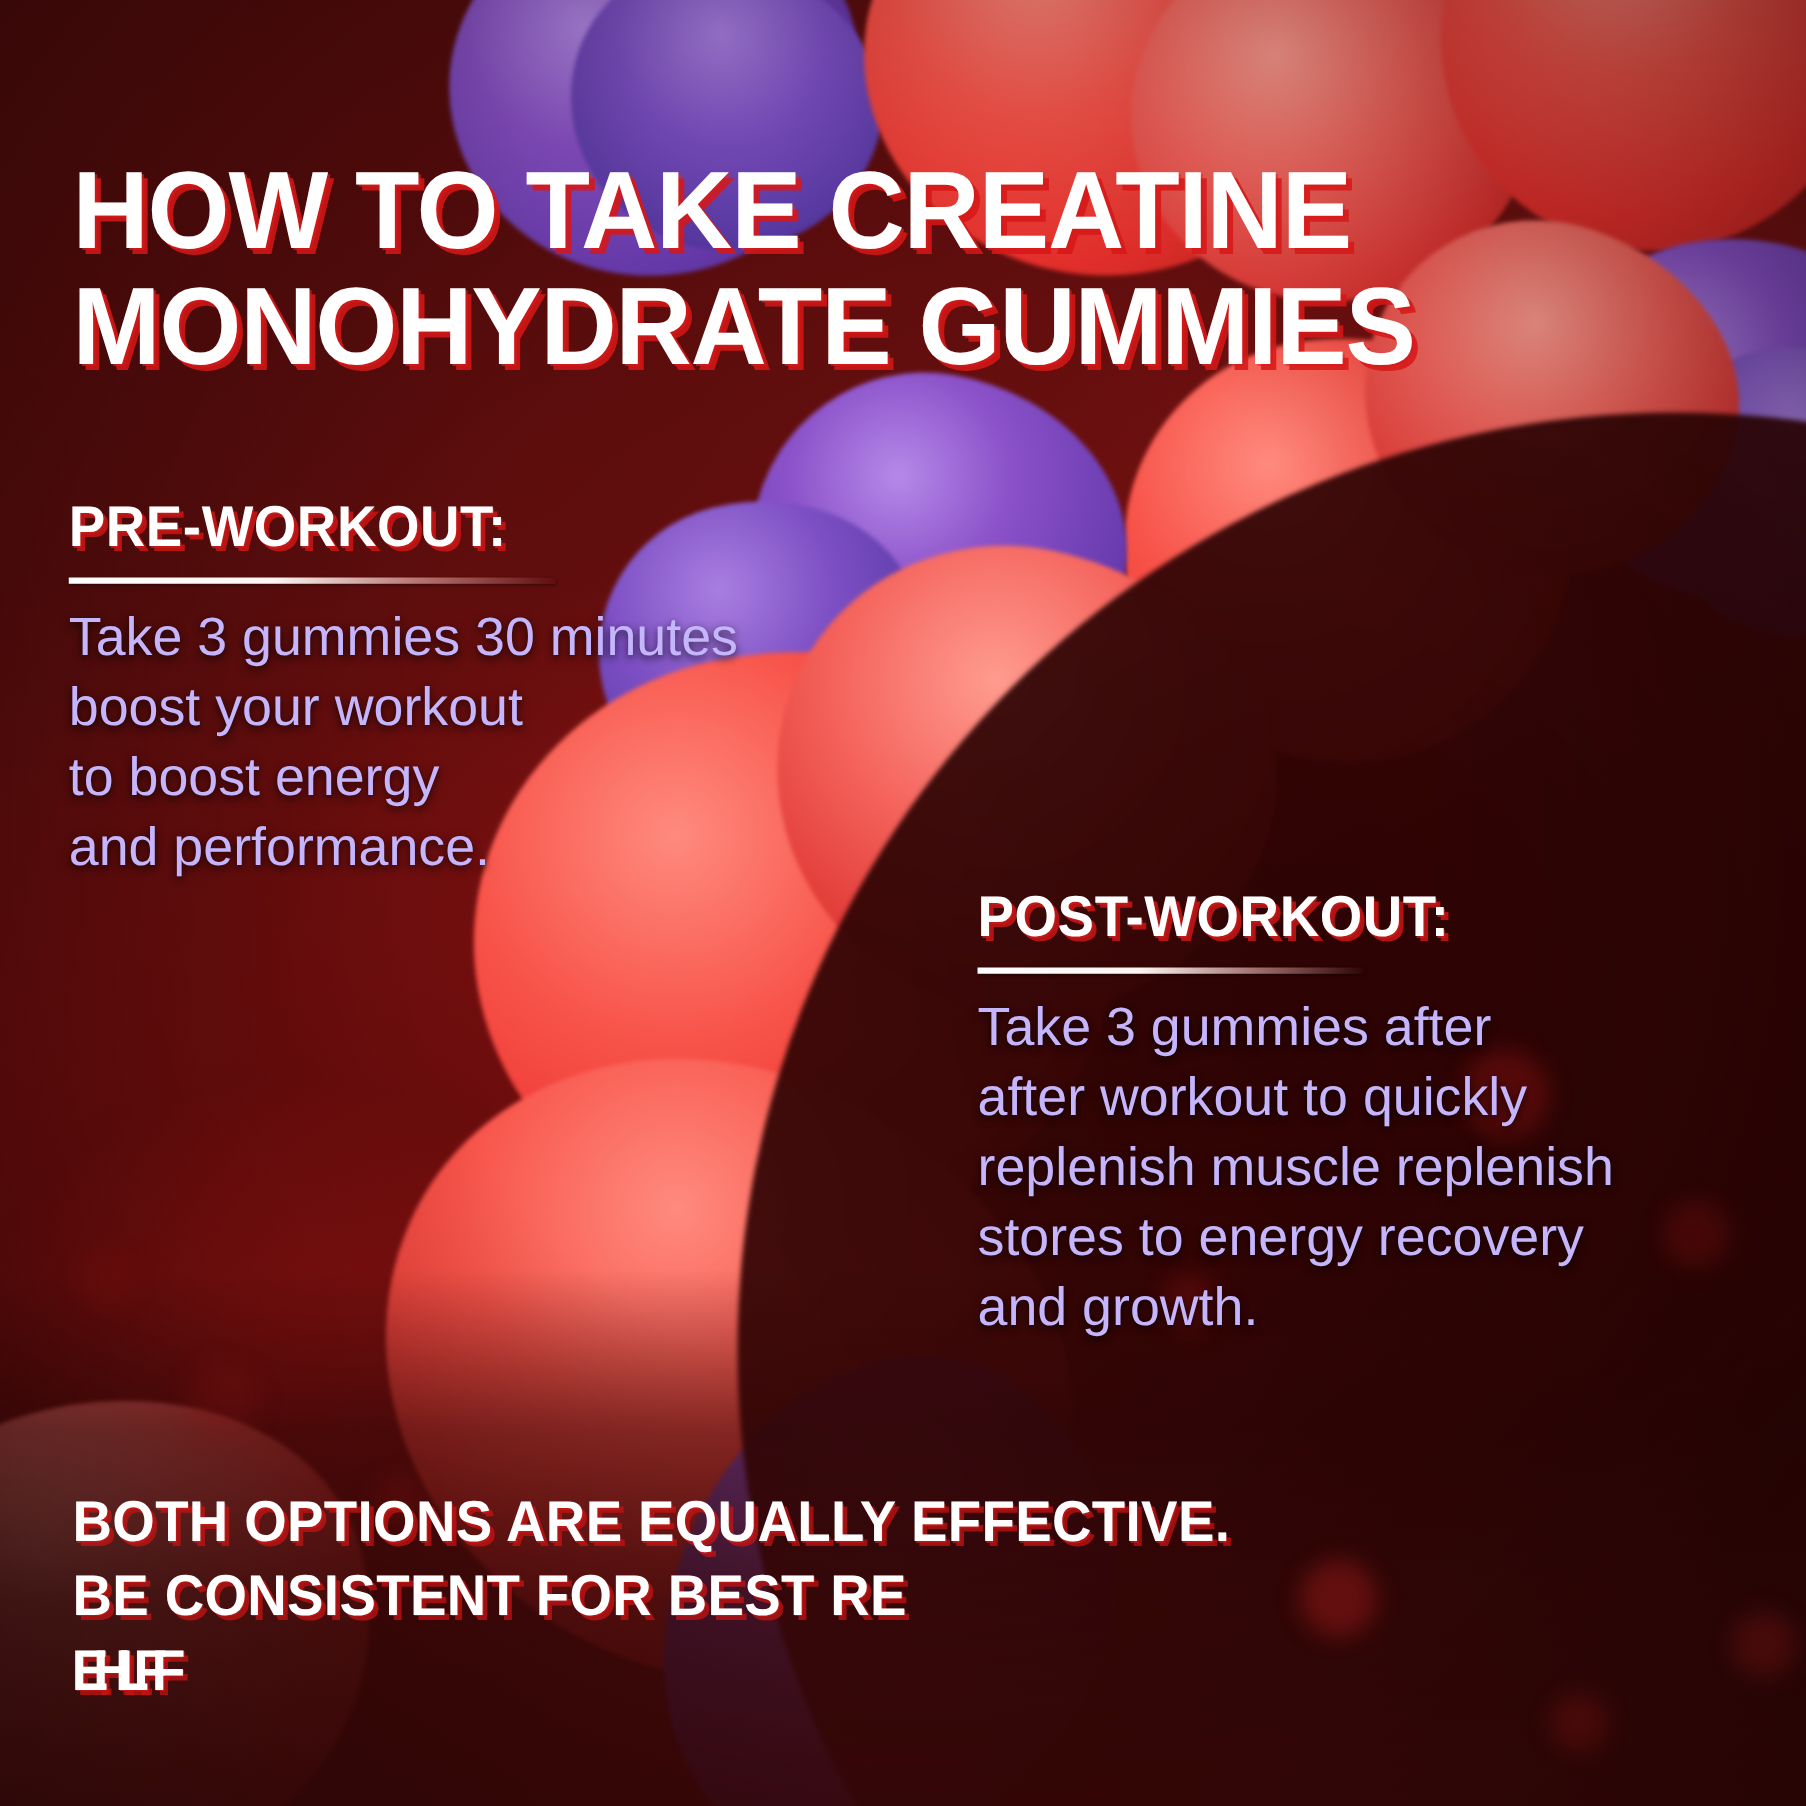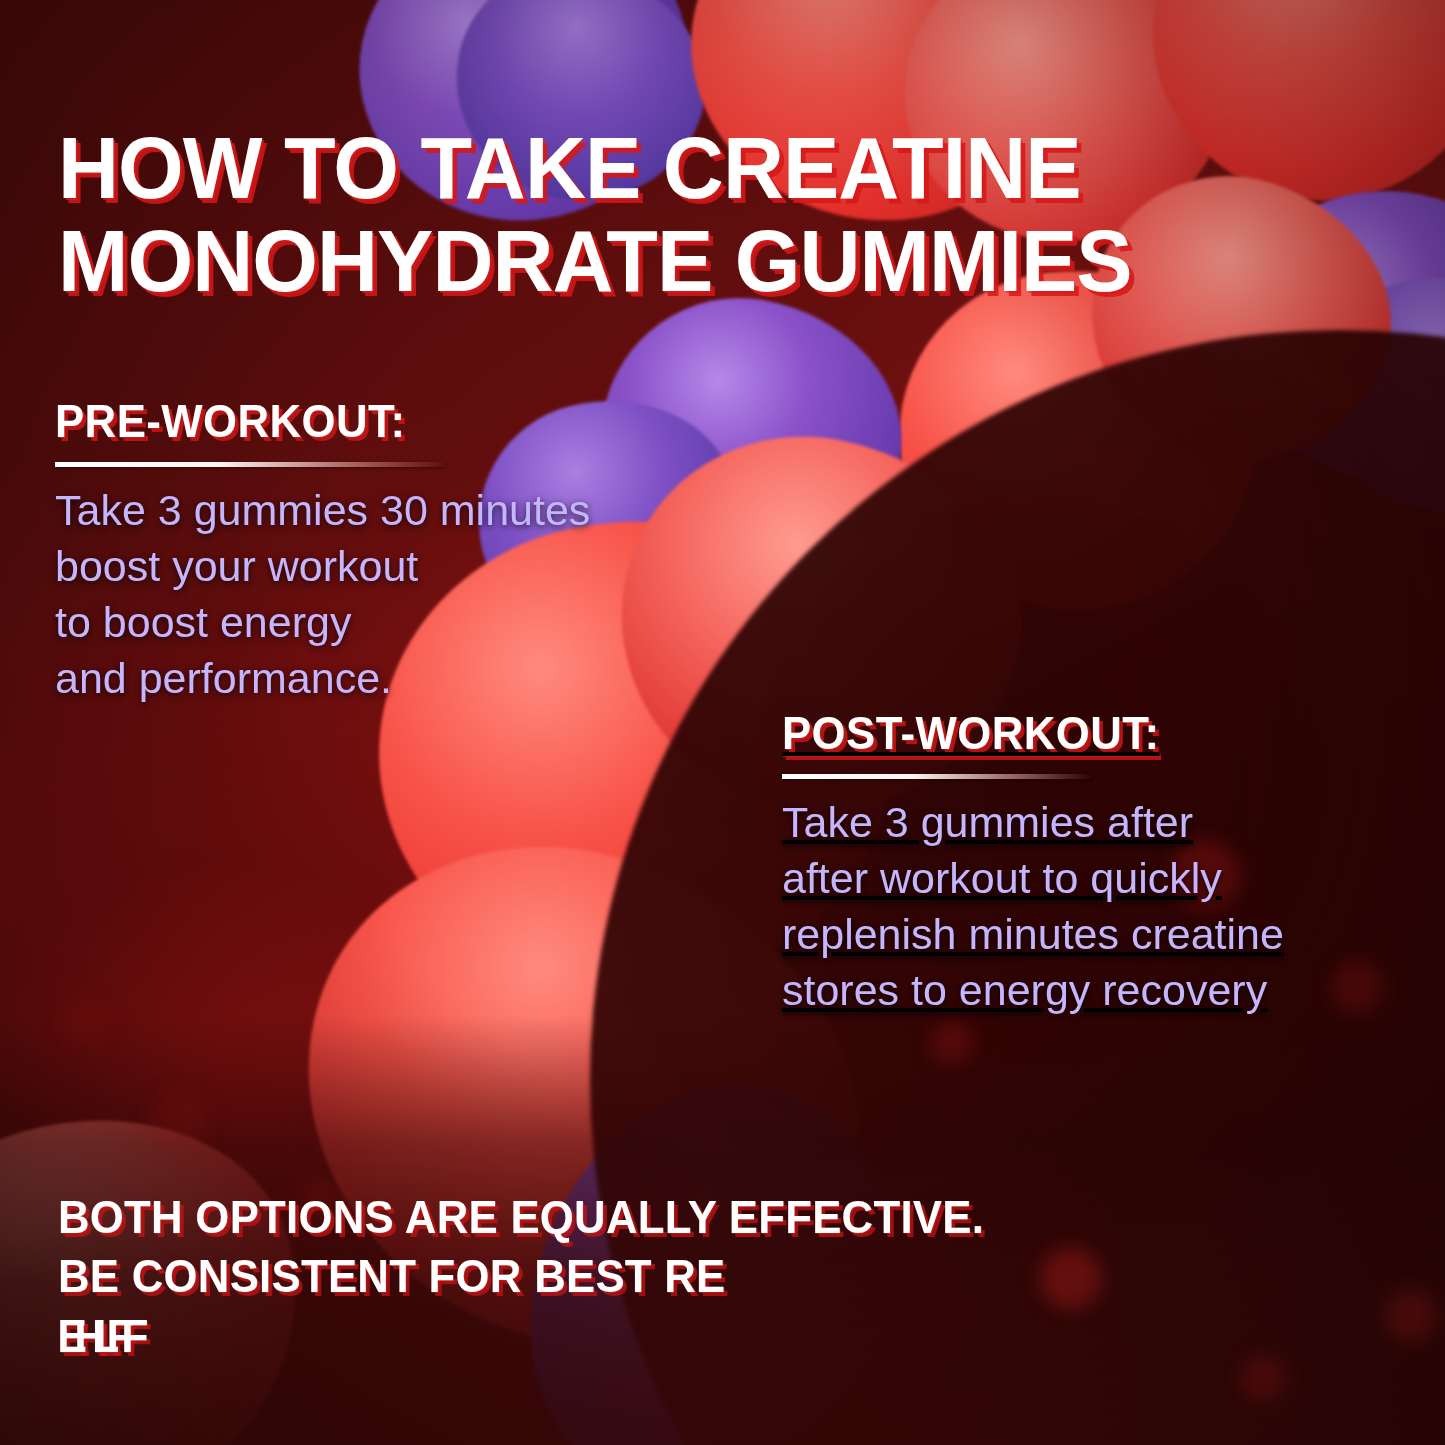--- a/index.html
+++ b/index.html
@@ -104,21 +104,21 @@
     margin-top:16px;
     color:#c4b5fd;
     font-size:43px;
     line-height:1.30;
     text-shadow:0 2px 7px rgba(0,0,0,.75);
   }
   .block .body span{display:block;white-space:nowrap;}
 
   #pre-block{left:55px;top:394px;width:700px;}
   #pre-block .rule{width:390px;}
-  #post-block{left:782px;top:706px;width:640px;text-decoration:underline;}
+  #post-block{left:782px;top:706px;width:640px;}
   #post-block .rule{width:310px;}
 
   .footer{
     position:absolute;left:58px;bottom:78px;
     color:#fff;font-weight:bold;
     font-size:46px;line-height:1.30;
     text-transform:uppercase;
     letter-spacing:.3px;
     transform:scaleX(.95);transform-origin:left bottom;
     text-shadow:4px 4px 0 rgba(200,20,20,.72), 1px 1px 0 rgba(232,50,50,.5);
@@ -196,22 +196,23 @@
       <span>and performance.</span>
     </div>
   </section>
 
   <section class="block" id="post-block">
     <div class="title">POST-WORKOUT:</div>
     <div class="rule"></div>
     <div class="body">
       <span>Take 3 gummies after</span>
       <span>after workout to quickly</span>
-      <span>replenish minutes creatine</span>
+      <span>replenish muscle replenish</span>
       <span>stores to energy recovery</span>
+      <span>and growth.</span>
     </div>
   </section>
 
   <div class="footer">
     <span>BOTH OPTIONS ARE EQUALLY EFFECTIVE.</span>
     <span><span>BE CONSISTENT FOR BEST RE</span><span class="garble">EH'LFF</span></span>
   </div>
 
 </div>
 

